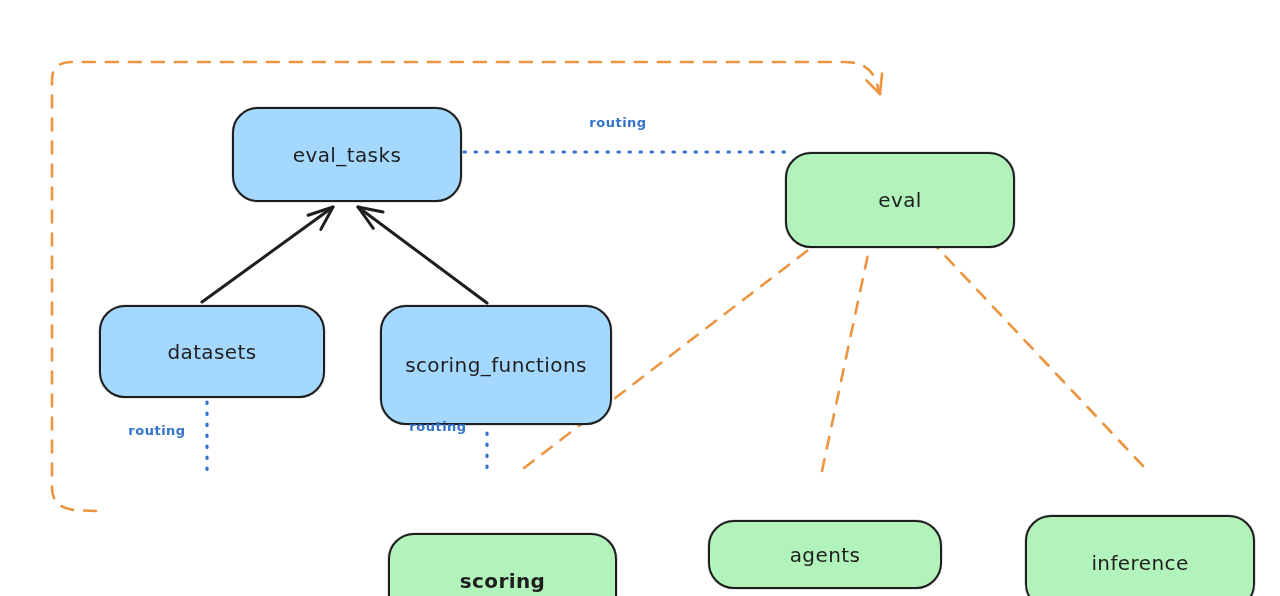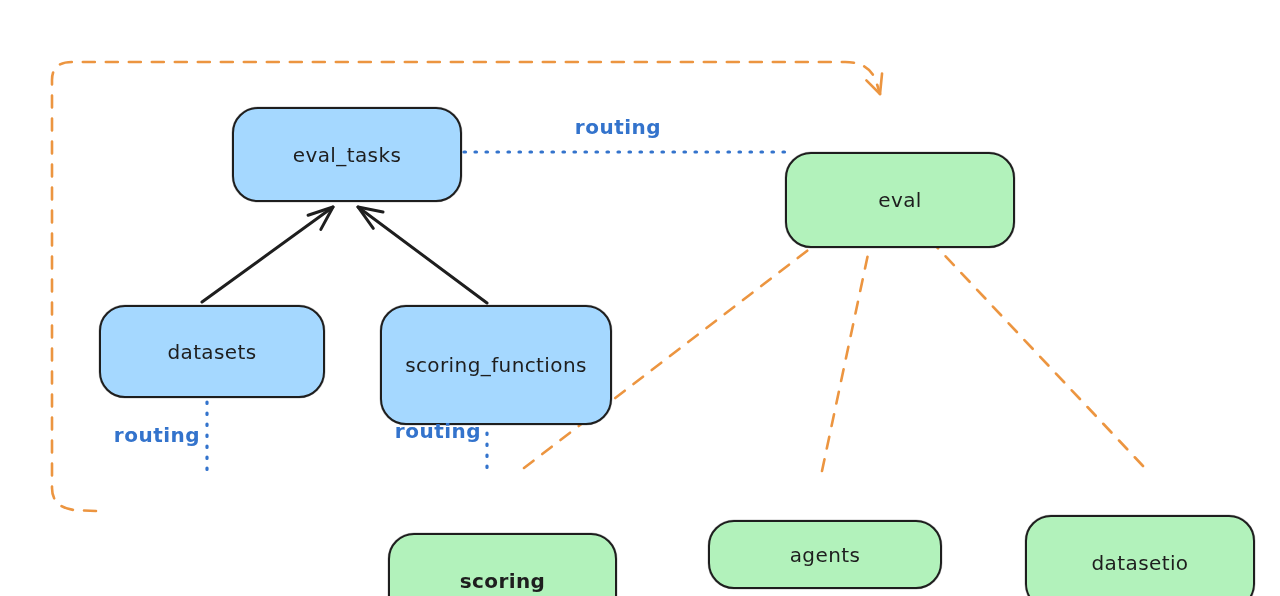--- a/index.html
+++ b/index.html
@@ -38,21 +38,21 @@
     box-shadow: 0 0 0 0.5px rgba(30,30,30,0.25);
   }
   .node.registry { background: var(--registry-fill); }
   .node.api { background: var(--api-fill); margin-top: 48px; }
   .node .node-label { white-space: nowrap; }
 
   .edge-label {
     position: absolute;
     transform: translateX(-50%);
     color: var(--routing-blue);
-    font-size: 20px;
+    font-size: 13px;
     font-weight: 600;
     letter-spacing: 0.5px;
     white-space: nowrap;
   }
 
   .solid-black { stroke: var(--stroke); stroke-width: 3; fill: none; stroke-linecap: round; }
   .dotted-blue { stroke: var(--routing-blue); stroke-width: 3.2; fill: none; stroke-dasharray: 1.5 9.5; stroke-linecap: round; }
   .dashed-orange { stroke: var(--orange); stroke-width: 2.6; fill: none; stroke-dasharray: 12 11; stroke-linecap: round; }
   .arrowhead-black { stroke: var(--stroke); stroke-width: 3; fill: none; stroke-linecap: round; stroke-linejoin: round; }
   .arrowhead-orange { stroke: var(--orange); stroke-width: 2.6; fill: none; stroke-linecap: round; stroke-linejoin: round; }
@@ -104,20 +104,20 @@
 
   <div class="node api" style="left:388px; top:485px; width:229px; height:95px;font-weight:bold;">
     <span class="node-label">scoring</span>
   </div>
 
   <div class="node api" style="left:708px; top:472px; width:234px; height:69px;">
     <span class="node-label">agents</span>
   </div>
 
   <div class="node api" style="left:1025px; top:467px; width:230px; height:95px;">
-    <span class="node-label">datasetio</span>
+    <span class="node-label">inference</span>
   </div>
 
   <span class="edge-label" style="left:618px; top:115px;">routing</span>
   <span class="edge-label" style="left:157px; top:423px;">routing</span>
   <span class="edge-label" style="left:438px; top:419px;">routing</span>
 
 </div>
 
 </body></html>

